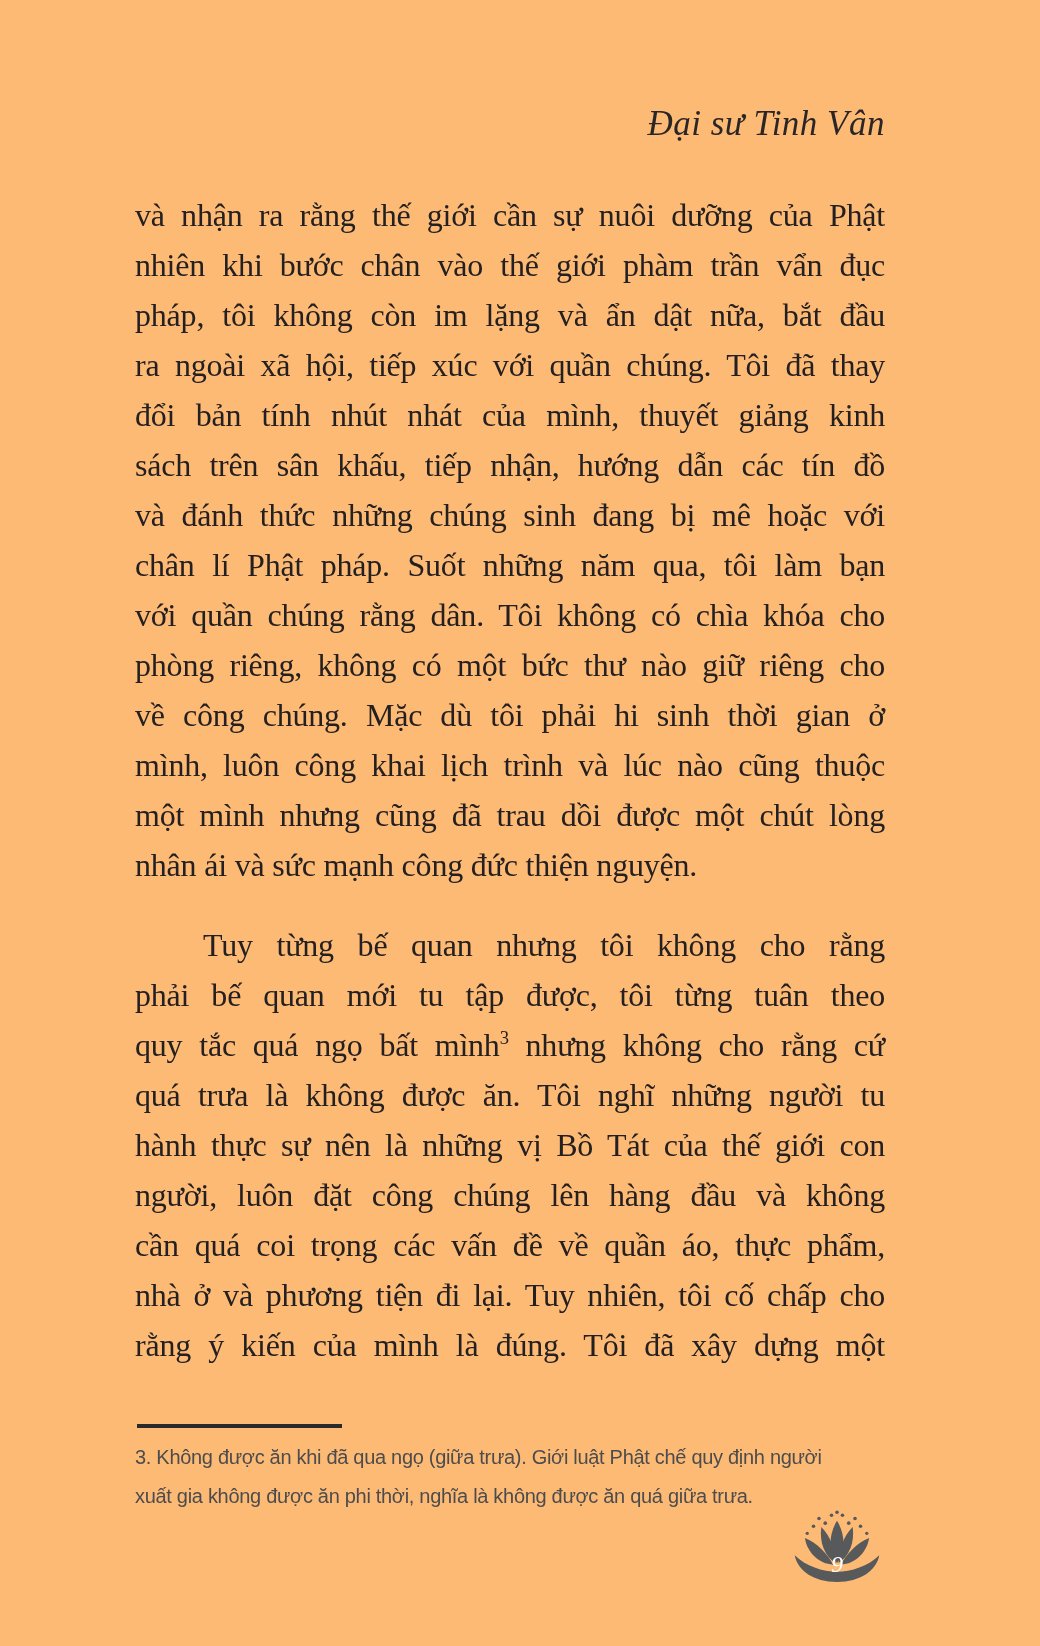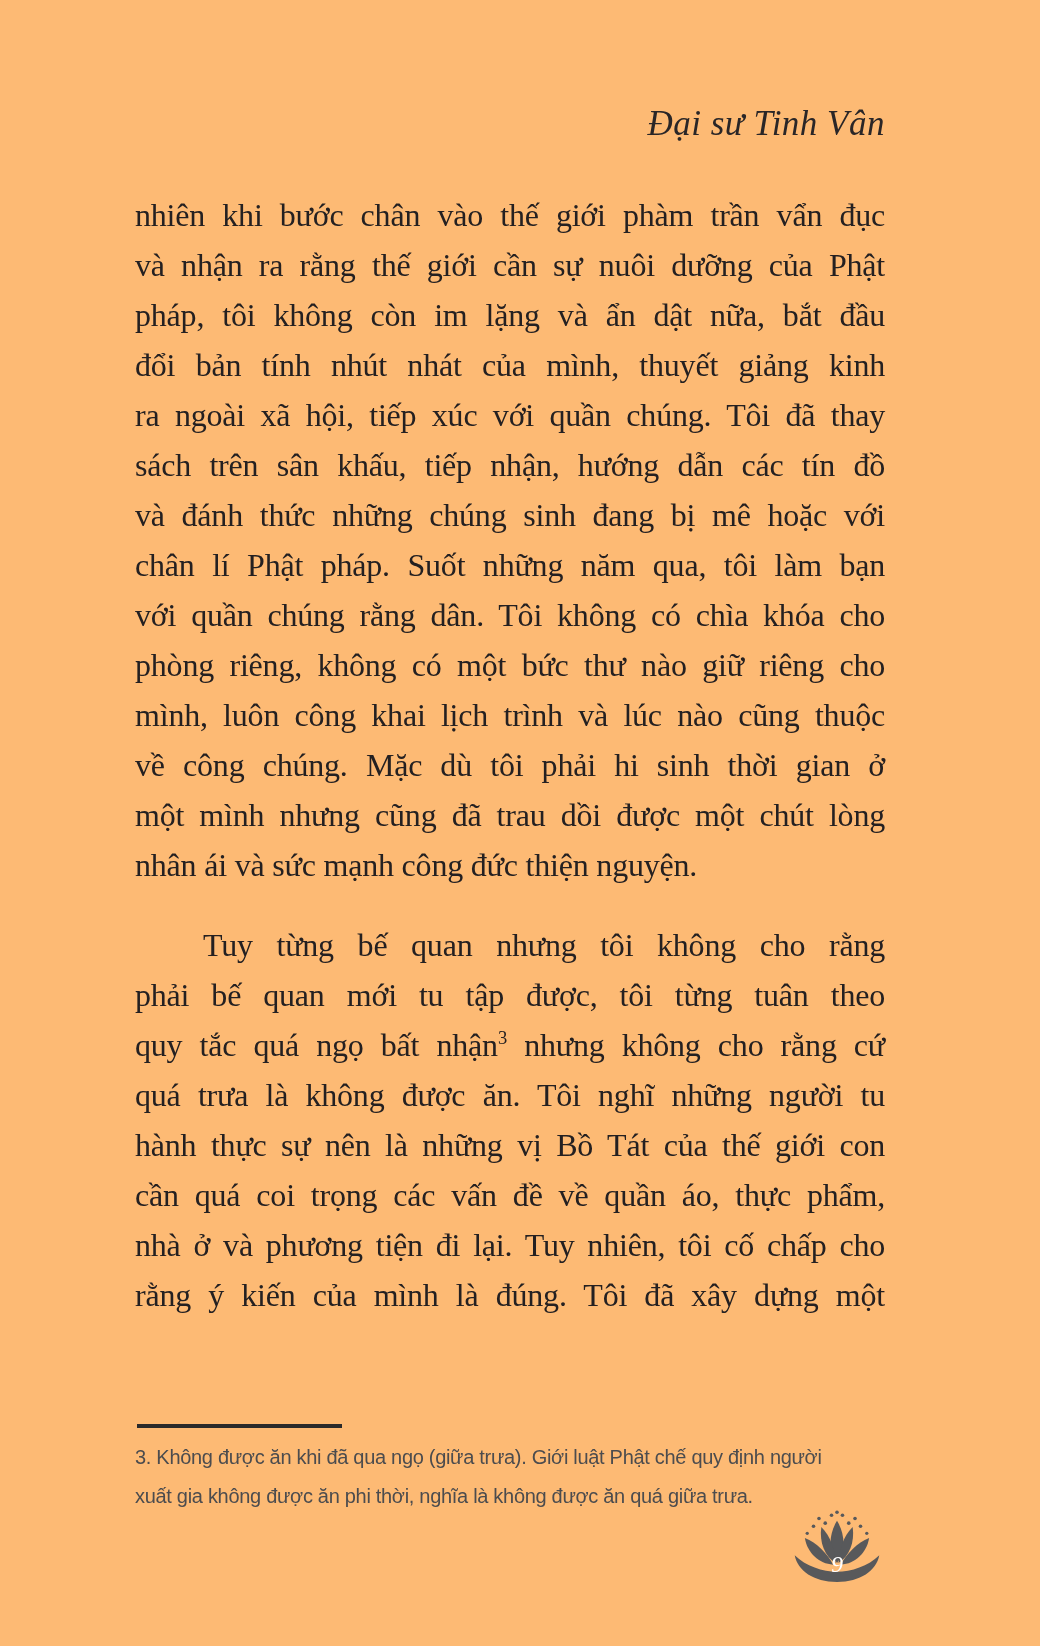--- a/index.html
+++ b/index.html
@@ -71,42 +71,43 @@
 </head>
 <body>
 
 <div class="page">
 
   <div class="running-header">Đại sư Tinh Vân</div>
 
   <div class="body-text">
 
     <div class="para">
+      <div class="line j">và nhận ra rằng thế giới cần sự nuôi dưỡng của Phật</div>
       <div class="line j">nhiên khi bước chân vào thế giới phàm trần vẩn đục</div>
-      <div class="line j">và nhận ra rằng thế giới cần sự nuôi dưỡng của Phật</div>
       <div class="line j">pháp, tôi không còn im lặng và ẩn dật nữa, bắt đầu</div>
+      <div class="line j">ra ngoài xã hội, tiếp xúc với quần chúng. Tôi đã thay</div>
       <div class="line j">đổi bản tính nhút nhát của mình, thuyết giảng kinh</div>
-      <div class="line j">ra ngoài xã hội, tiếp xúc với quần chúng. Tôi đã thay</div>
       <div class="line j">sách trên sân khấu, tiếp nhận, hướng dẫn các tín đồ</div>
       <div class="line j">và đánh thức những chúng sinh đang bị mê hoặc với</div>
       <div class="line j">chân lí Phật pháp. Suốt những năm qua, tôi làm bạn</div>
       <div class="line j">với quần chúng rằng dân. Tôi không có chìa khóa cho</div>
       <div class="line j">phòng riêng, không có một bức thư nào giữ riêng cho</div>
+      <div class="line j">về công chúng. Mặc dù tôi phải hi sinh thời gian ở</div>
       <div class="line j">mình, luôn công khai lịch trình và lúc nào cũng thuộc</div>
-      <div class="line j">về công chúng. Mặc dù tôi phải hi sinh thời gian ở</div>
       <div class="line j">một mình nhưng cũng đã trau dồi được một chút lòng</div>
       <div class="line">nhân ái và sức mạnh công đức thiện nguyện.</div>
     </div>
 
     <div class="para para2">
       <div class="line j indent">Tuy từng bế quan nhưng tôi không cho rằng</div>
       <div class="line j">phải bế quan mới tu tập được, tôi từng tuân theo</div>
-      <div class="line j"><span>quy tắc quá ngọ bất nhận</span><sup class="fnref">3</sup><span> nhưng không cho rằng cứ</span></div>
+      <div class="line j"><span>quy tắc quá ngọ bất mình</span><sup class="fnref">3</sup><span> nhưng không cho rằng cứ</span></div>
       <div class="line j">quá trưa là không được ăn. Tôi nghĩ những người tu</div>
       <div class="line j">hành thực sự nên là những vị Bồ Tát của thế giới con</div>
+      <div class="line j">người, luôn đặt công chúng lên hàng đầu và không</div>
       <div class="line j">cần quá coi trọng các vấn đề về quần áo, thực phẩm,</div>
       <div class="line j">nhà ở và phương tiện đi lại. Tuy nhiên, tôi cố chấp cho</div>
       <div class="line j">rằng ý kiến của mình là đúng. Tôi đã xây dựng một</div>
     </div>
 
   </div>
 
   <div class="footnote-rule"></div>
 
   <div class="footnote">

